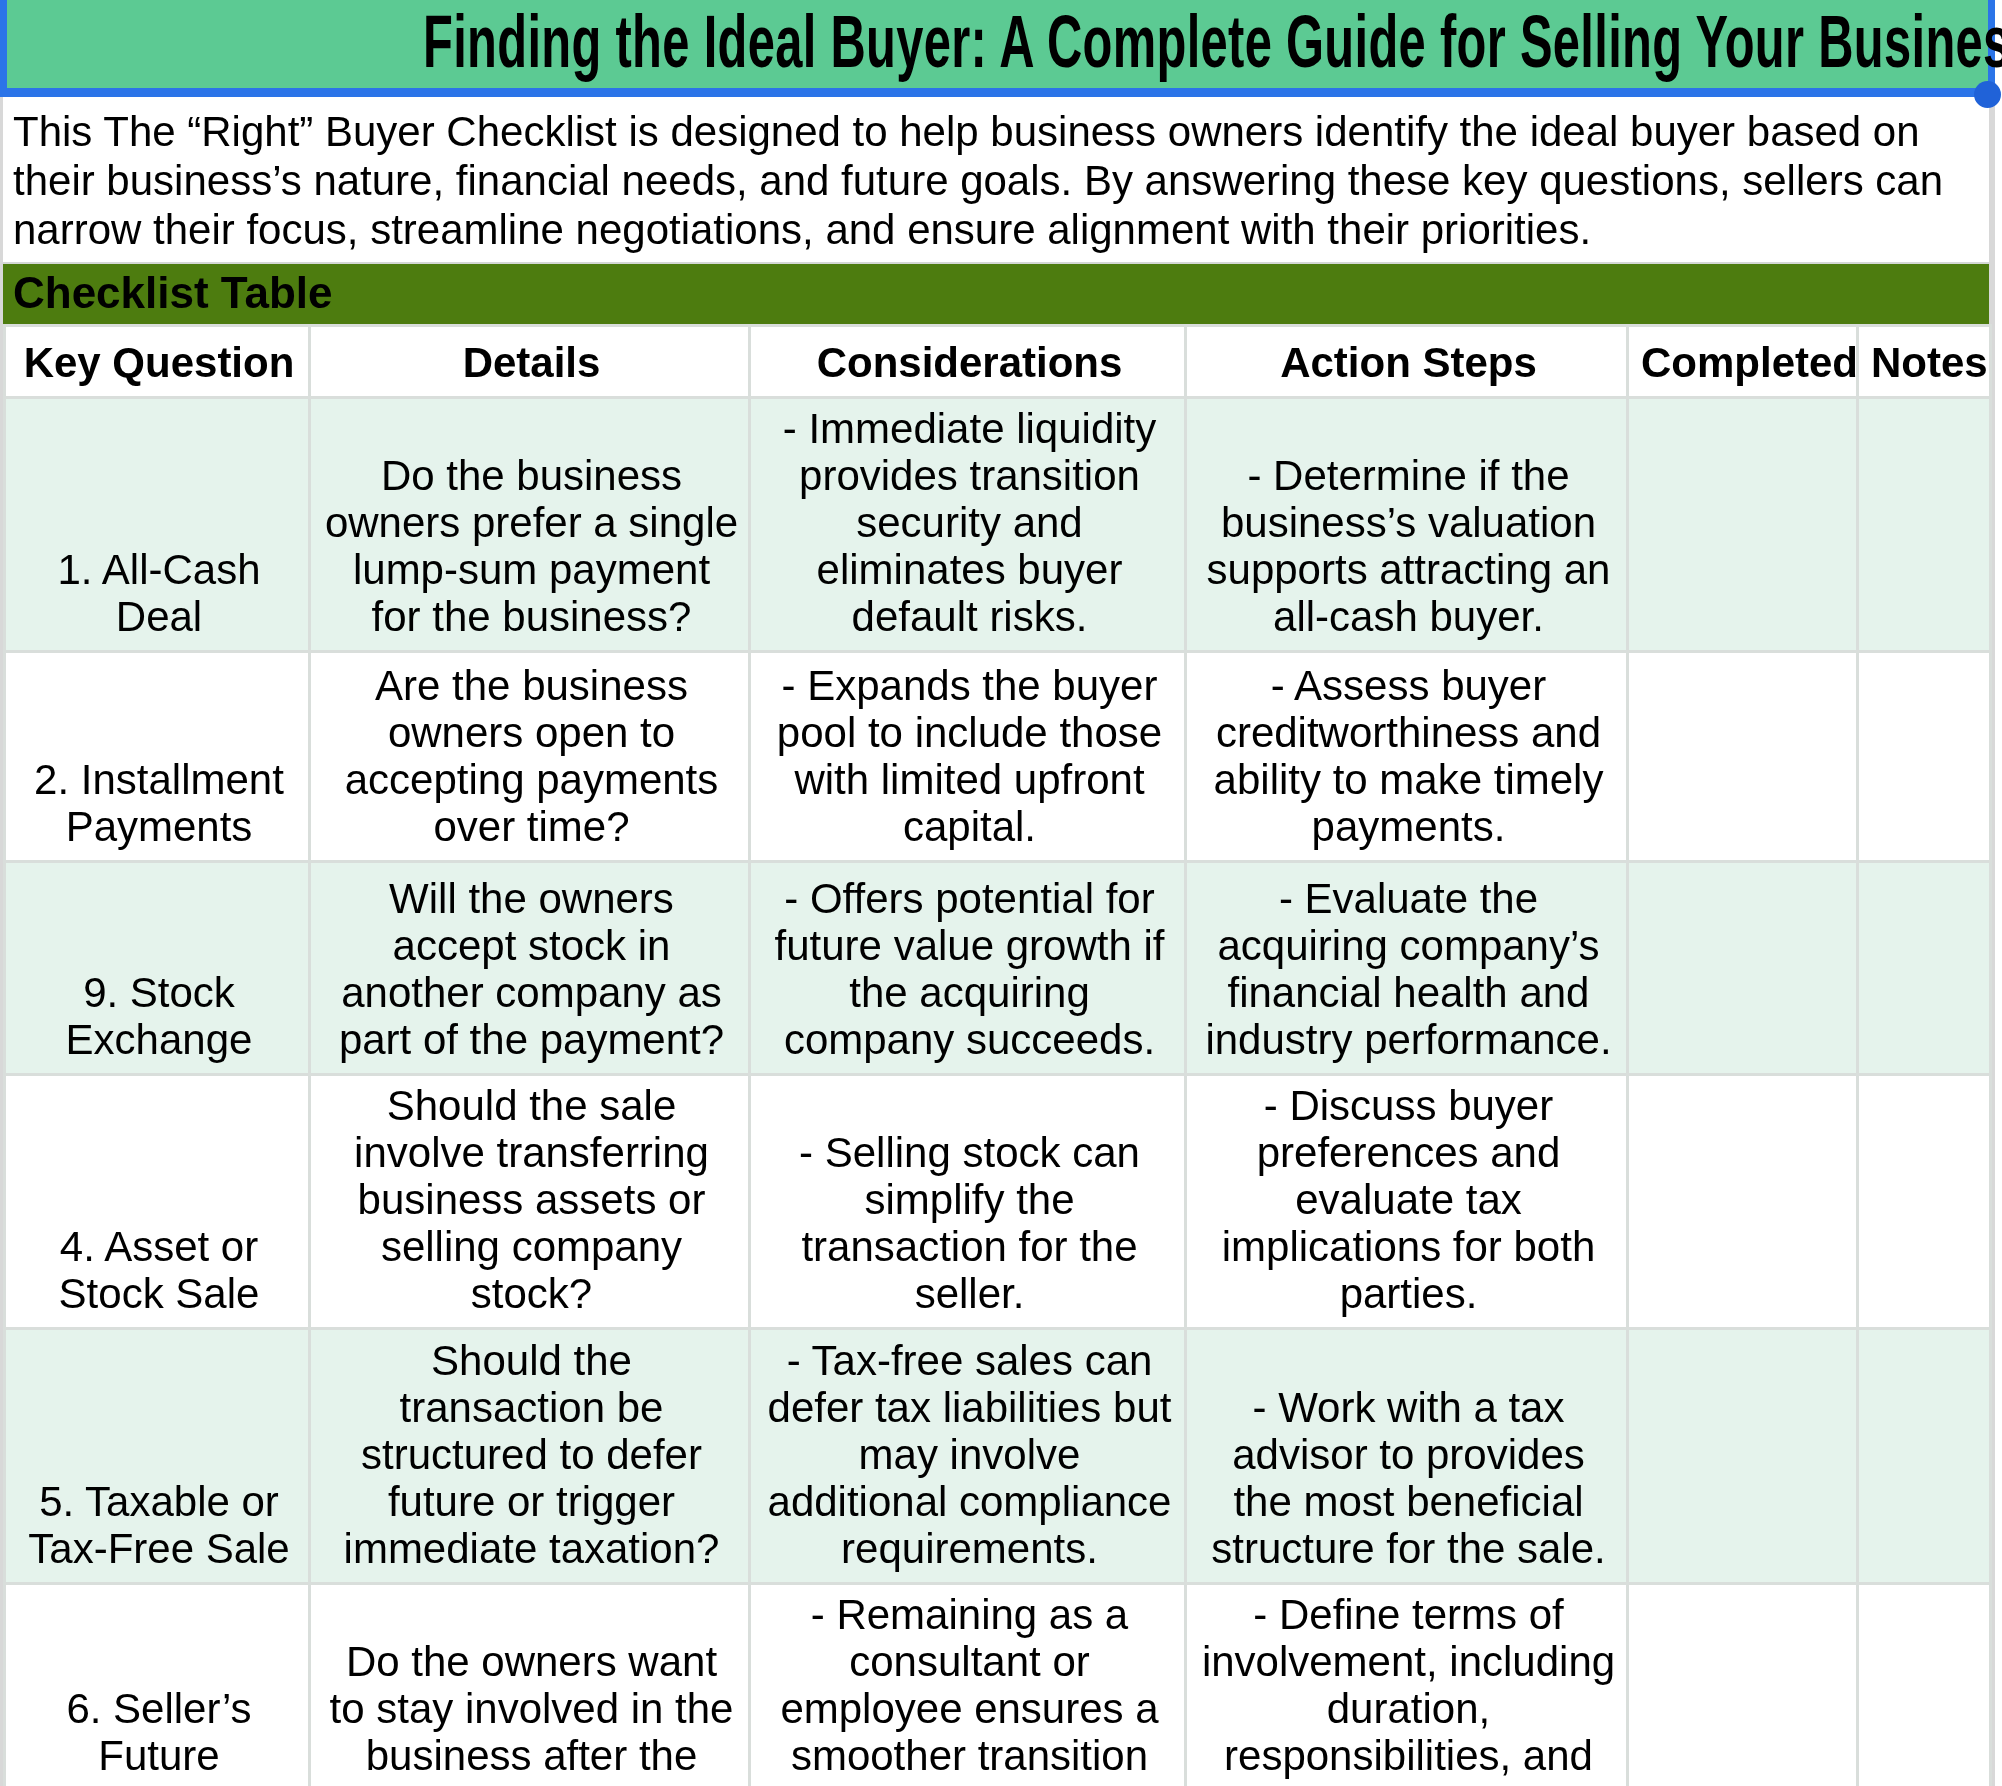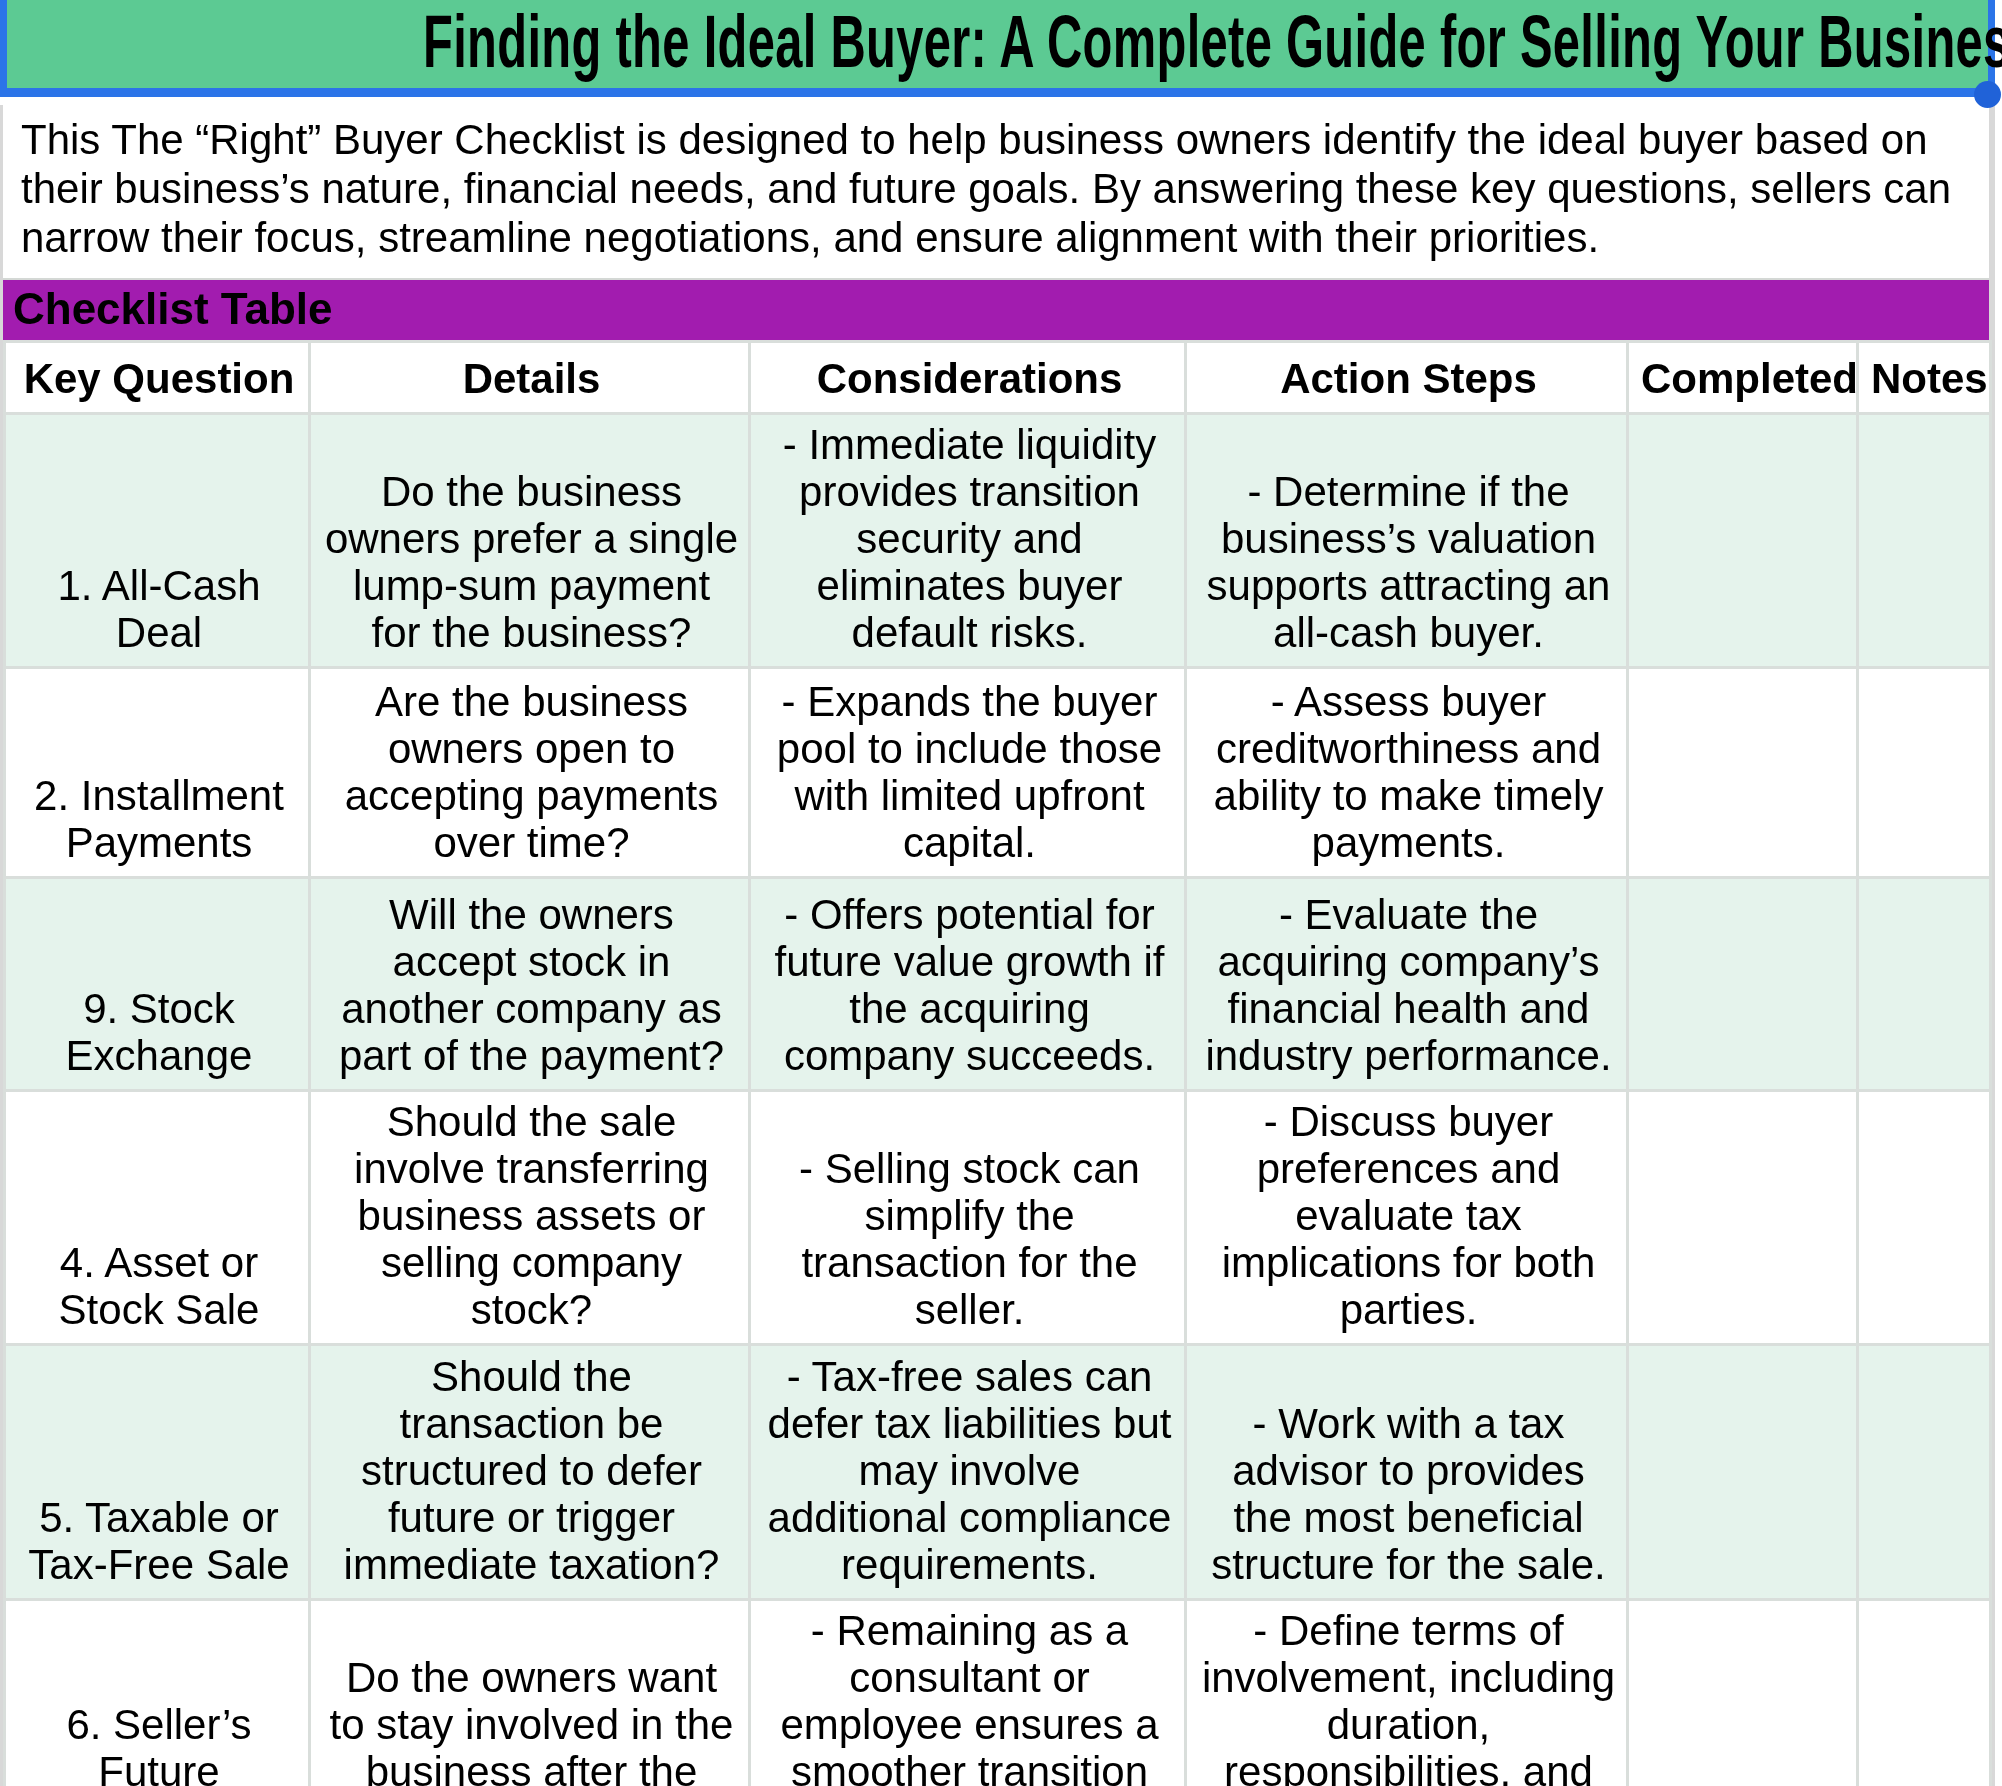--- a/index.html
+++ b/index.html
@@ -29,27 +29,27 @@
     background:#2062d8;
   }
 
   .content {
     box-sizing:border-box; width:1995px;
     border-left:3px solid #d8d8d8; border-right:6px solid #d8d8d8;
     background:#fff;
   }
 
   .intro {
-    margin:8px; padding:10px 10px 8px 10px;
+    margin:0; padding:10px 10px 8px 10px;
     font-size:42px; line-height:49px;
   }
 
   .band {
     margin:0; box-sizing:border-box;
-    background:#a21caf; border-top:2px solid #d4d8d5;
+    background:#4d7c0f; border-top:2px solid #d4d8d5;
     height:62px; line-height:58px;
     font-size:44px; font-weight:bold;
     padding:0 0 0 10px;
   }
 
   table.checklist {
     border-collapse:collapse; table-layout:fixed;
     width:1986px; font-size:42px; line-height:47px;
   }
   .checklist th, .checklist td {

